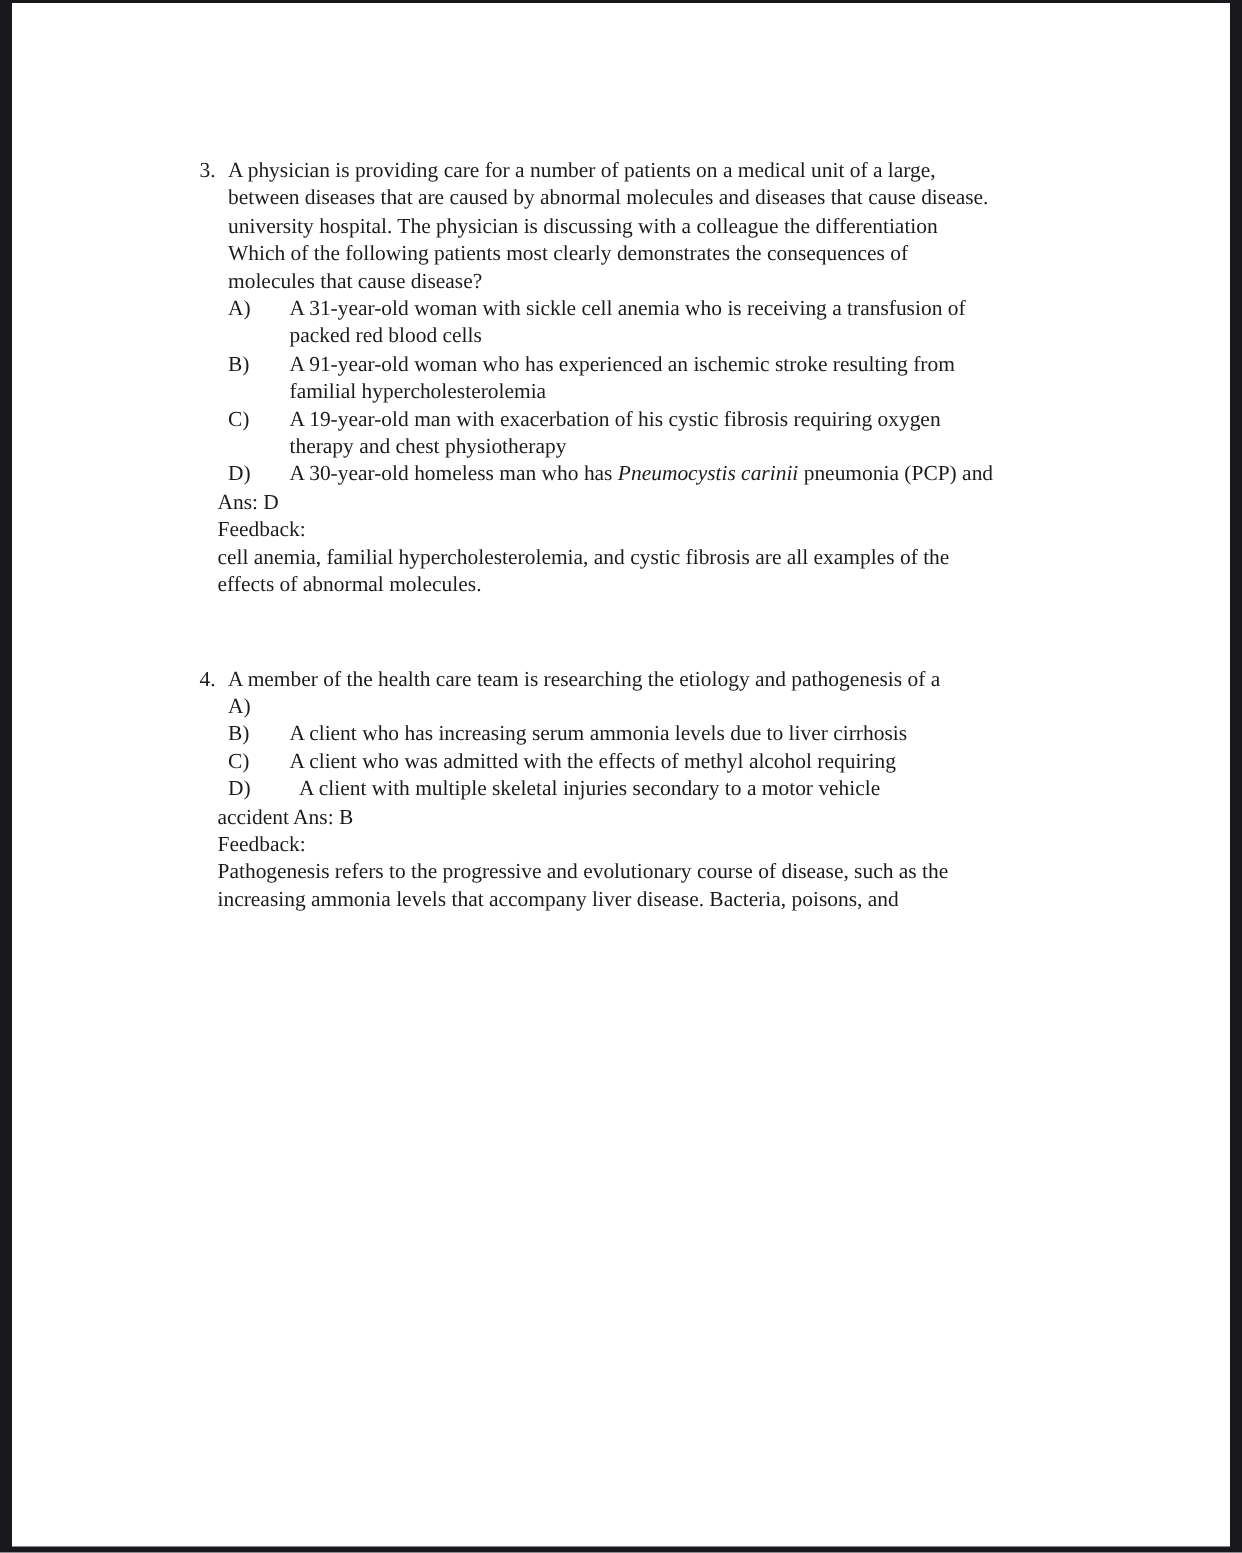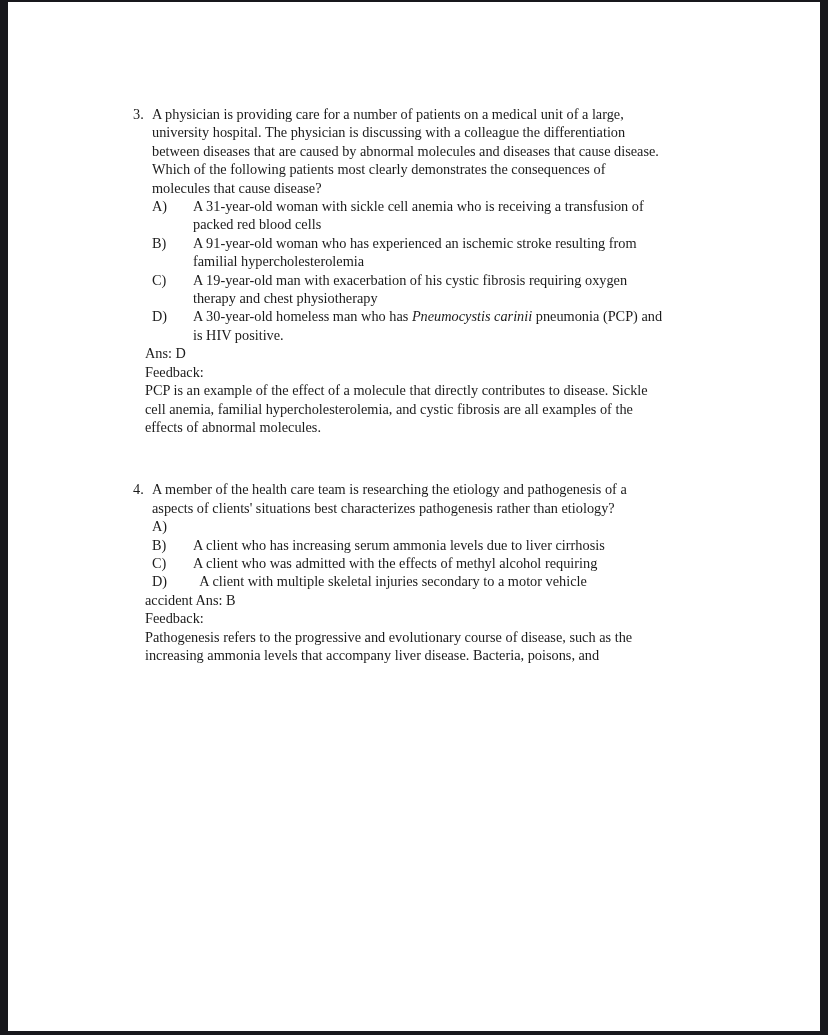--- a/index.html
+++ b/index.html
@@ -38,22 +38,22 @@
 </style>
 </head>
 <body>
 
 <div class="page">
   <div class="content">
     <div>
         <div class="question">
           <div class="q-num">3.</div>
           <div class="line">A physician is providing care for a number of patients on a medical unit of a large,</div>
+          <div class="line">between diseases that are caused by abnormal molecules and diseases that cause disease.</div>
           <div class="line">university hospital. The physician is discussing with a colleague the differentiation</div>
-          <div class="line">between diseases that are caused by abnormal molecules and diseases that cause disease.</div>
           <div class="line">Which of the following patients most clearly demonstrates the consequences of</div>
           <div class="line">molecules that cause disease?</div>
           <div class="option">
             <div class="opt-letter">A)</div>
             <div class="opt-body">
               <div class="line">A 31-year-old woman with sickle cell anemia who is receiving a transfusion of</div>
               <div class="line">packed red blood cells</div>
             </div>
           </div>
           <div class="option">
@@ -67,33 +67,30 @@
             <div class="opt-letter">C)</div>
             <div class="opt-body">
               <div class="line">A 19-year-old man with exacerbation of his cystic fibrosis requiring oxygen</div>
               <div class="line">therapy and chest physiotherapy</div>
             </div>
           </div>
           <div class="option">
             <div class="opt-letter">D)</div>
             <div class="opt-body">
               <div class="line">A 30-year-old homeless man who has <i>Pneumocystis carinii</i> pneumonia (PCP) and</div>
-              <div class="line">is HIV positive.</div>
             </div>
           </div>
           <div class="line outdent">Ans: D</div>
           <div class="line outdent fb-label">Feedback:</div>
-          <div class="line outdent">PCP is an example of the effect of a molecule that directly contributes to disease. Sickle</div>
           <div class="line outdent">cell anemia, familial hypercholesterolemia, and cystic fibrosis are all examples of the</div>
           <div class="line outdent">effects of abnormal molecules.</div>
         </div>
         <div class="question">
           <div class="q-num">4.</div>
           <div class="line">A member of the health care team is researching the etiology and pathogenesis of a</div>
-          <div class="line">aspects of clients' situations best characterizes pathogenesis rather than etiology?</div>
           <div class="option">
             <div class="opt-letter">A)</div>
           </div>
           <div class="option">
             <div class="opt-letter">B)</div>
             <div class="opt-body">
               <div class="line">A client who has increasing serum ammonia levels due to liver cirrhosis</div>
             </div>
           </div>
           <div class="option">

